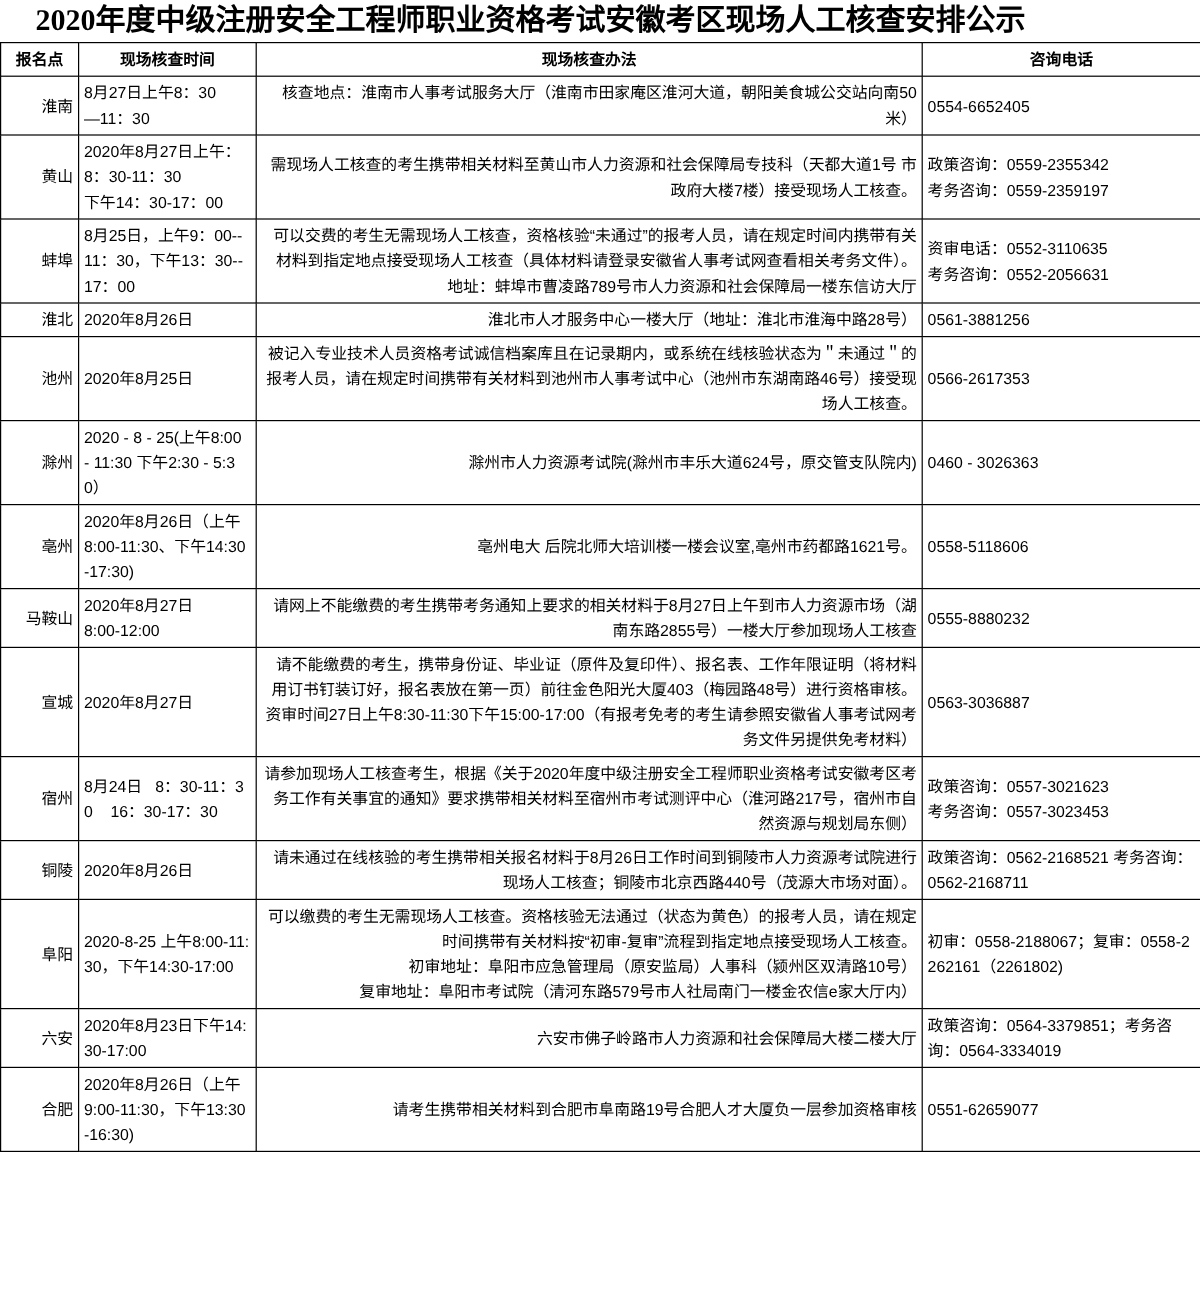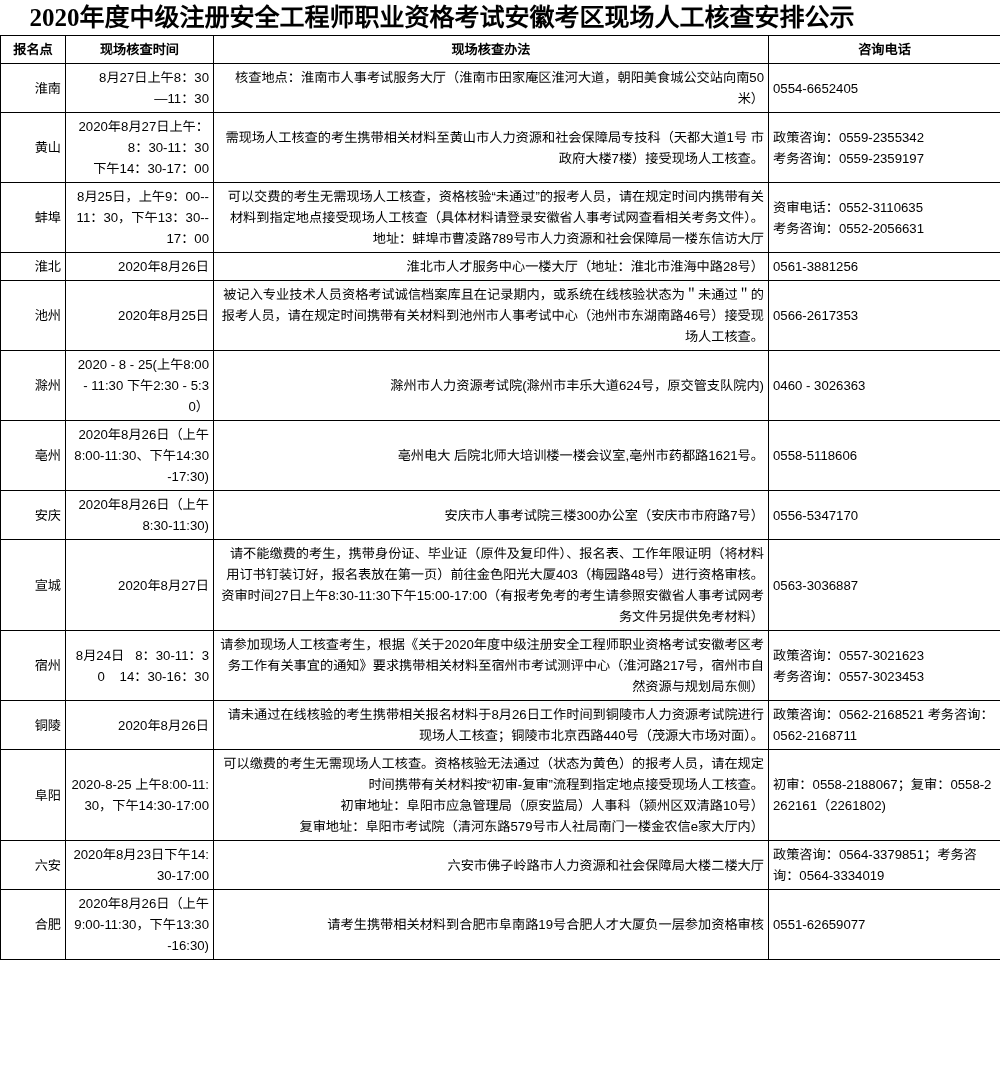--- a/index.html
+++ b/index.html
@@ -64,21 +64,21 @@
     line-height: 20px;
     margin-top: 28px;
   }
 
   td.site {
     text-align: right;
     font-weight: normal;
     font-size: 13.2px;
   }
   td.time {
-    text-align: right;
+    text-align: left;
   }
   td.method {
     text-align: right;
     vertical-align: middle;
   }
   td.phone {
     text-align: left;
   }
 
   
@@ -208,30 +208,31 @@
           </td>
           <td class="method">
             <span class="wrap-pre">亳州电大 后院北师大培训楼一楼会议室,亳州市药都路1621号。</span>
           </td>
           <td class="phone">
             <span class="wrap-pre">0558-5118606</span>
           </td>
         </tr>
         <tr>
           <td class="site">
-            <span class="wrap-pre">安庆</span>
-          </td>
-          <td class="time">
-            <span class="wrap-pre">2020年8月26日（上午8:30-11:30)</span>
-          </td>
-          <td class="method">
-            <span class="wrap-pre">安庆市人事考试院三楼300办公室（安庆市市府路7号）</span>
-          </td>
-          <td class="phone">
-            <span class="wrap-pre">0556-5347170</span>
+            <span class="wrap-pre">马鞍山</span>
+          </td>
+          <td class="time">
+            <span class="wrap-pre">2020年8月27日
+8:00-12:00</span>
+          </td>
+          <td class="method">
+            <span class="wrap-pre">请网上不能缴费的考生携带考务通知上要求的相关材料于8月27日上午到市人力资源市场（湖南东路2855号）一楼大厅参加现场人工核查</span>
+          </td>
+          <td class="phone">
+            <span class="wrap-pre">0555-8880232</span>
           </td>
         </tr>
         <tr>
           <td class="site">
             <span class="wrap-pre">宣城</span>
           </td>
           <td class="time">
             <span class="wrap-pre">2020年8月27日</span>
           </td>
           <td class="method">
@@ -239,21 +240,21 @@
           </td>
           <td class="phone">
             <span class="wrap-pre">0563-3036887</span>
           </td>
         </tr>
         <tr>
           <td class="site">
             <span class="wrap-pre">宿州</span>
           </td>
           <td class="time">
-            <span class="wrap-pre">8月24日   8：30-11：30    14：30-16：30</span>
+            <span class="wrap-pre">8月24日   8：30-11：30    16：30-17：30</span>
           </td>
           <td class="method">
             <span class="wrap-pre">请参加现场人工核查考生，根据《关于2020年度中级注册安全工程师职业资格考试安徽考区考务工作有关事宜的通知》要求携带相关材料至宿州市考试测评中心（淮河路217号，宿州市自然资源与规划局东侧）</span>
           </td>
           <td class="phone">
             <span class="wrap-pre">政策咨询：0557-3021623
 考务咨询：0557-3023453</span>
           </td>
         </tr>
         <tr>

